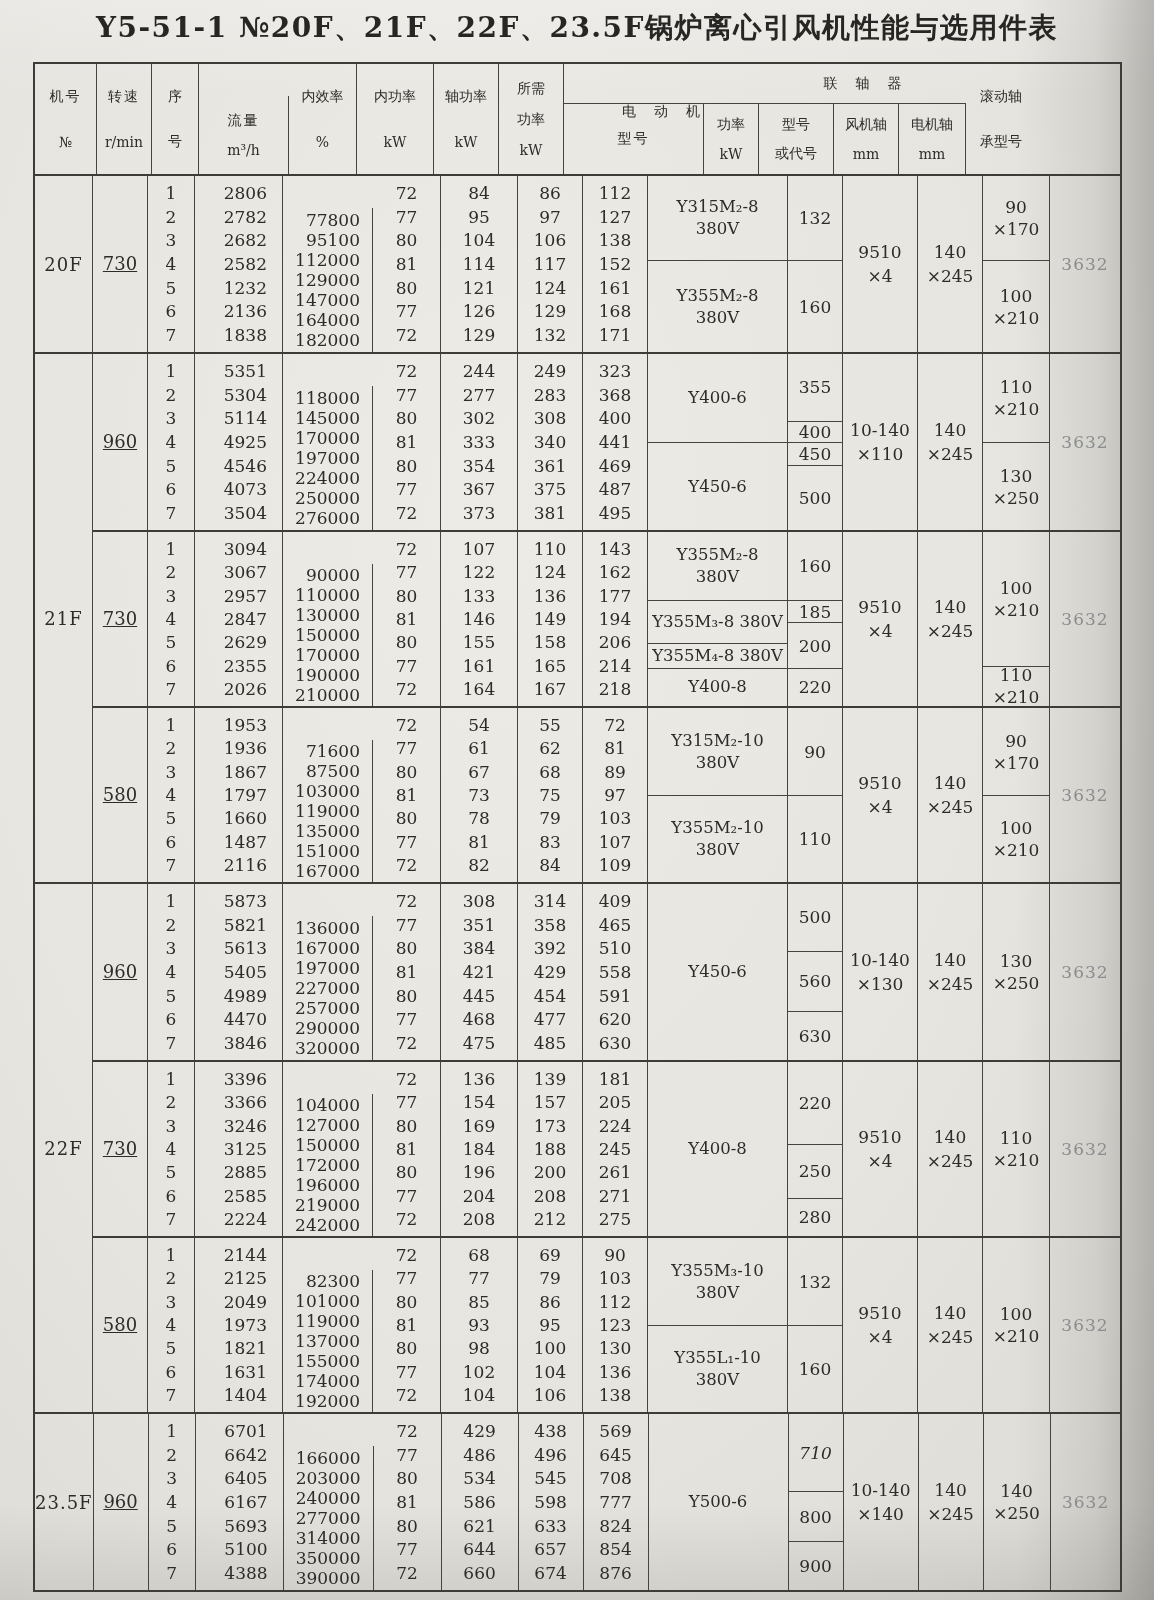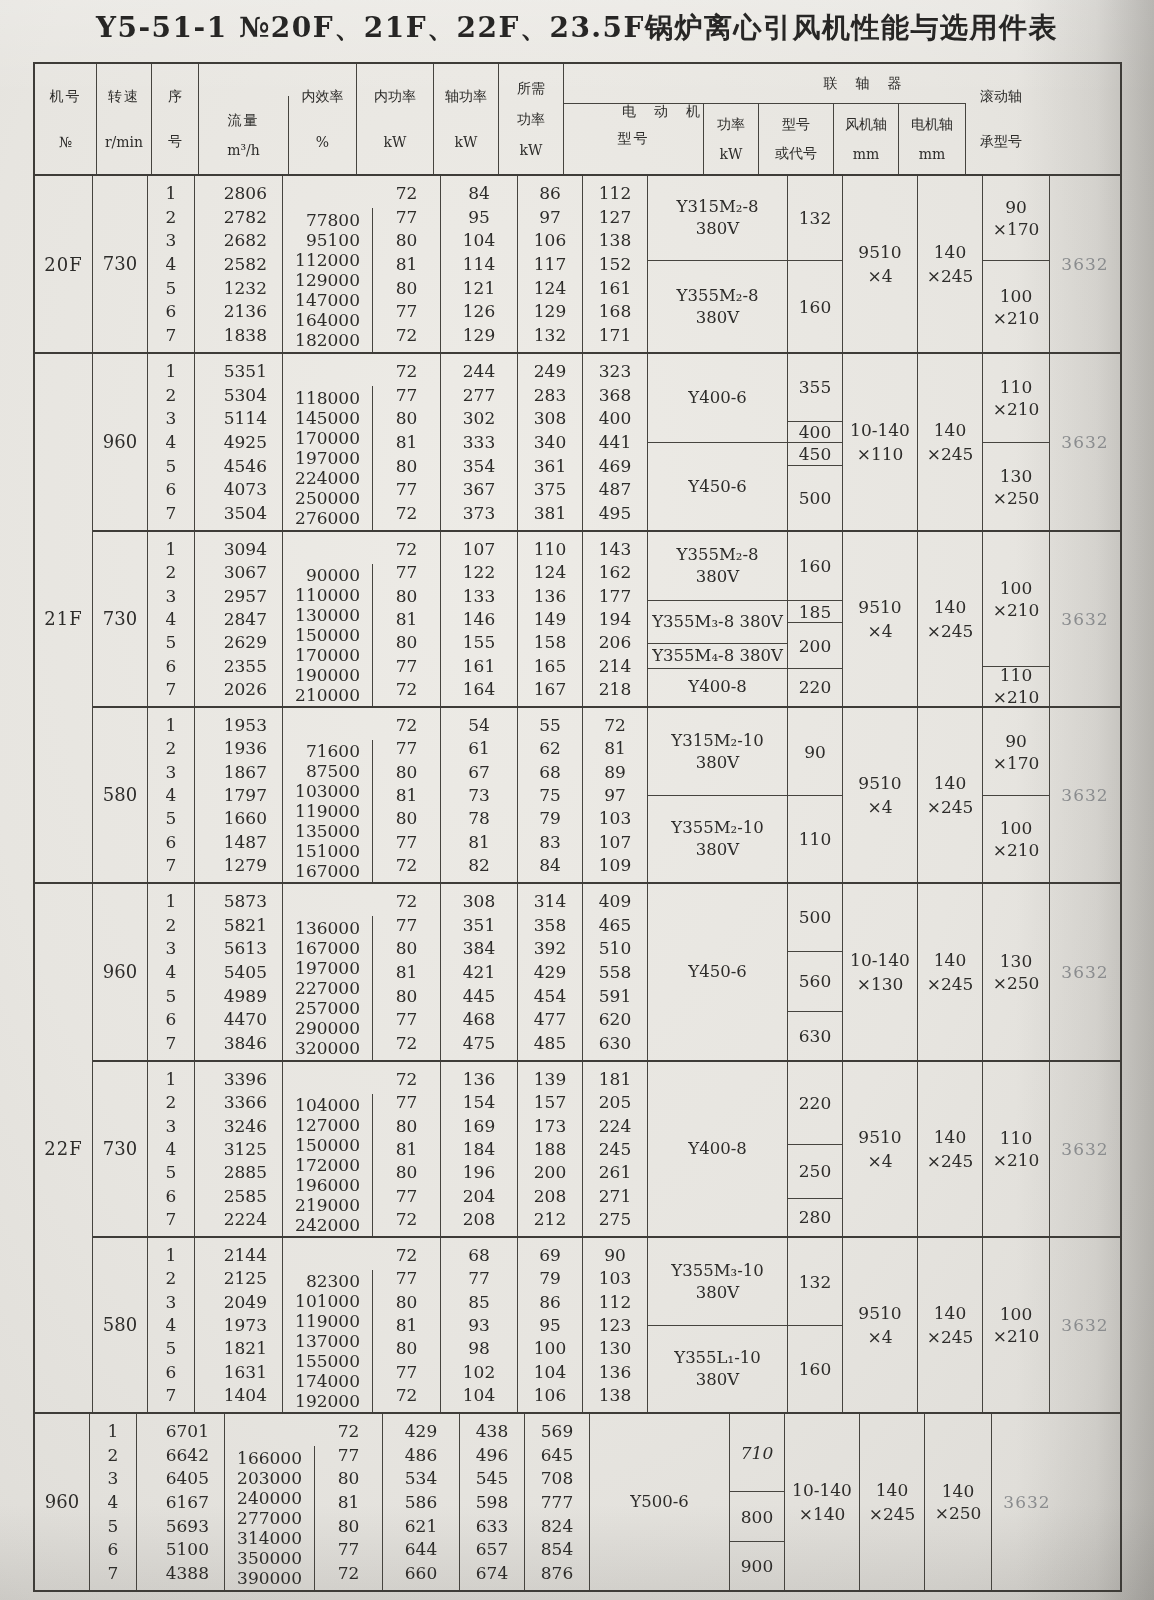--- a/index.html
+++ b/index.html
@@ -68,21 +68,21 @@
   .centercell { display: flex; flex-direction: column; justify-content: center; align-items: center; line-height: 24px; }
   .numcol { display: flex; flex-direction: column; justify-content: center; padding: 5px 0; }
   .numline { flex: 1; display: flex; align-items: center; justify-content: center; }
   .num-right .numline { justify-content: flex-end; }
   .pad-pa .numline { padding-right: 15px; }
   .pad-flow .numline { padding-right: 12px; }
   .subcol { display: flex; flex-direction: column; }
   .subcell { display: flex; flex-direction: column; justify-content: center; align-items: center; line-height: 22px; }
   .subcell + .subcell { border-top: 1px solid #46443f; }
   .model-font { font-size: 16.5px; }
-  .speedcell { font-size: 18px; }
+  .speedcell { font-size: 18px; text-decoration: underline; }
   .bearing-text { color: #8a8c8e; letter-spacing: 1px; }
 </style>
 </head>
 <body>
 
 <div class="page">
   <div class="title">Y5-51-1  №20F、21F、22F、23.5F锅炉离心引风机性能与选用件表</div>
 
   <div class="tbl">
 
@@ -517,21 +517,21 @@
                 <div class="numline">6</div>
                 <div class="numline">7</div>
               </div>
               <div class="bcell numcol w-pa num-right pad-pa">
                 <div class="numline">1953</div>
                 <div class="numline">1936</div>
                 <div class="numline">1867</div>
                 <div class="numline">1797</div>
                 <div class="numline">1660</div>
                 <div class="numline">1487</div>
-                <div class="numline">1279</div>
+                <div class="numline">2116</div>
               </div>
               <div class="bcell numcol w-flow num-right pad-flow">
                 <div class="numline">71600</div>
                 <div class="numline">87500</div>
                 <div class="numline">103000</div>
                 <div class="numline">119000</div>
                 <div class="numline">135000</div>
                 <div class="numline">151000</div>
                 <div class="numline">167000</div>
               </div>
@@ -921,20 +921,23 @@
                   <div class="line">×210</div>
                 </div>
               </div>
               <div class="bcell w-bearing bearing-text centercell">
                 <div class="line">3632</div>
               </div>
             </div>
           </div>
         </div>
         <div class="group">
+          <div class="jihao">
+            <div class="jihao-seg">23.5F</div>
+          </div>
           <div class="blocks">
             <div class="block">
               <div class="bcell w-speed speedcell centercell">
                 <div class="line">960</div>
               </div>
               <div class="bcell numcol w-seq">
                 <div class="numline">1</div>
                 <div class="numline">2</div>
                 <div class="numline">3</div>
                 <div class="numline">4</div>

